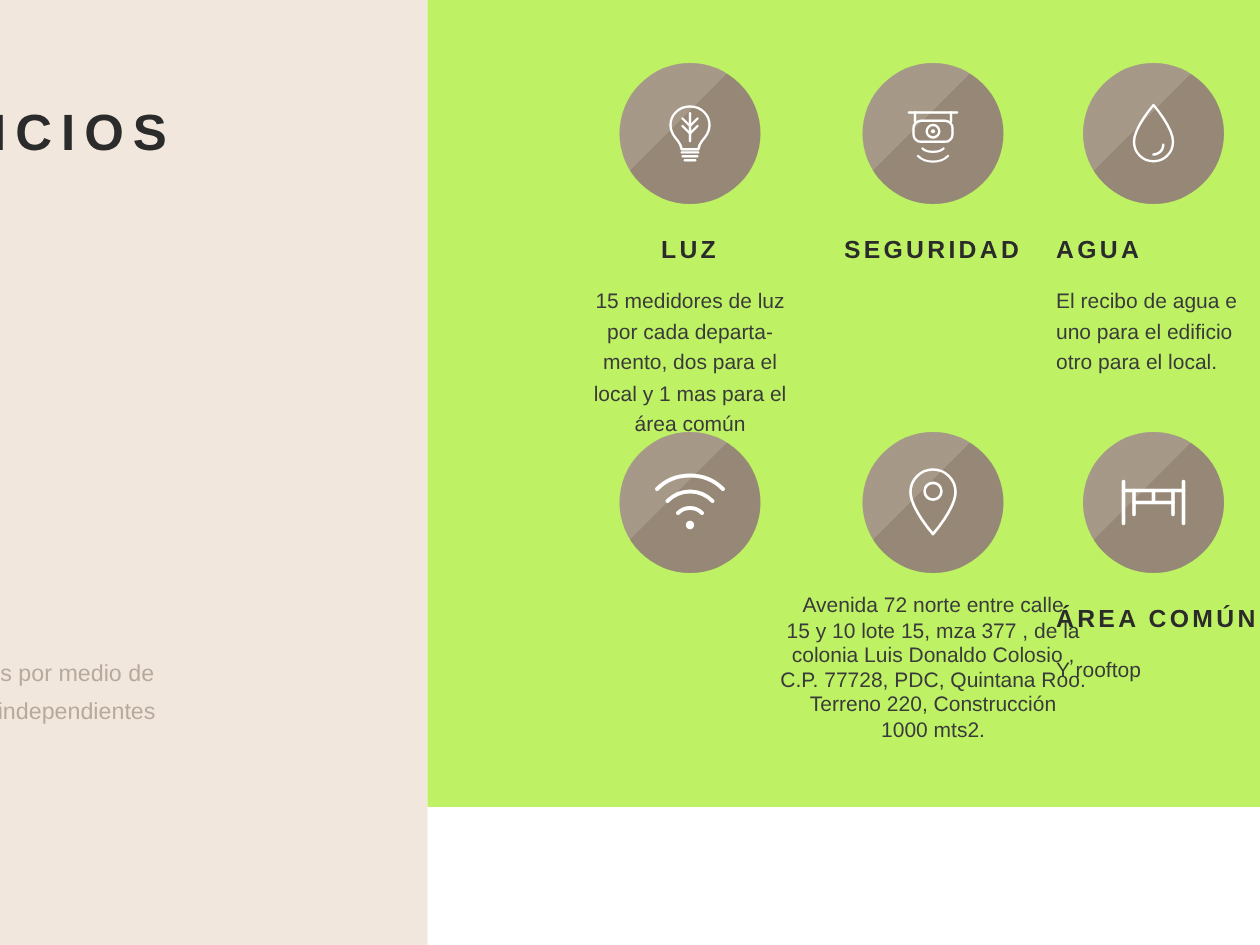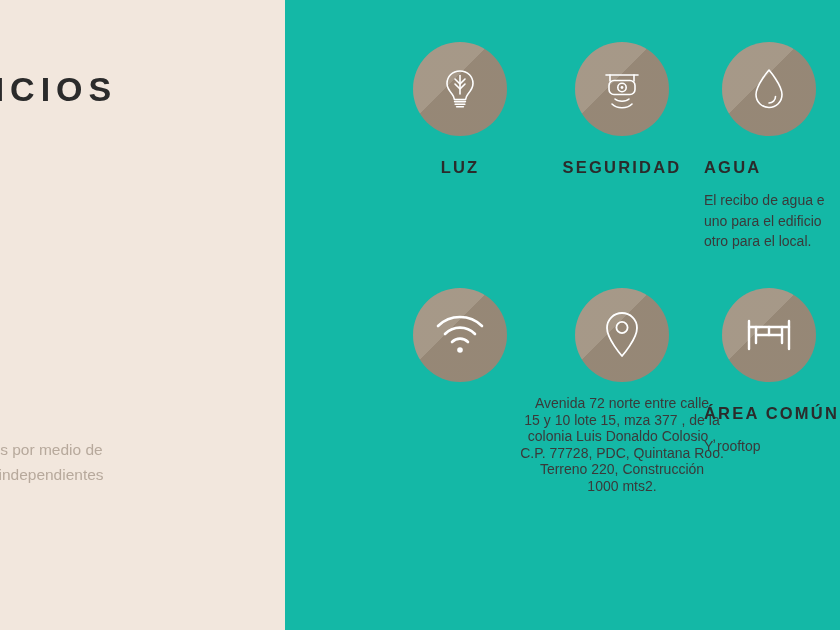--- a/index.html
+++ b/index.html
@@ -46,22 +46,22 @@
     width: 330px;
     font-size: 15.5px;
     line-height: 25px;
     color: #b7a99c;
     white-space: pre-line;
   }
   
   .right-panel {
     position: relative;
     flex: 1 1 auto;
-    height: 630px;
-    background: #14b8a6;
+    height: 538px;
+    background: #bef264;
     overflow: hidden;
   }
   .grid {
     position: absolute;
     left: 0;
     top: 0;
     width: 555px;
     height: 630px;
   }
   .cell {
@@ -148,20 +148,25 @@
             <path d="M26 8 C18 8 13 14 13 20.5 C13 25 15.5 28 18 31 C19.6 33 20.2 34.6 20.4 36.5 L31.6 36.5 C31.8 34.6 32.4 33 34 31 C36.5 28 39 25 39 20.5 C39 14 34 8 26 8 Z"></path>
             <path d="M20.6 38.6 L31.4 38.6"></path>
             <path d="M21.2 41.2 L30.8 41.2"></path>
             <path d="M22.6 43.8 L29.4 43.8"></path>
             <path d="M26 12.5 L26 31"></path>
             <path d="M21 16 L26 21 L31 16"></path>
             <path d="M21 21 L26 26 L31 21"></path>
           </svg>
         </div>
         <div class="cell-title">LUZ</div>
+        <div class="cell-body">15 medidores de luz
+por cada departa-
+mento, dos para el
+local y 1 mas para el
+área común</div>
       </div>
 
       <div class="cell c2 r1">
         <div class="icon-circle">
           <span class="sheen"></span>
           <svg width="56" height="52" viewBox="0 0 56 52" fill="none" stroke="#ffffff" stroke-width="1.6" stroke-linecap="round" stroke-linejoin="round">
             <path d="M12 12 L44 12"></path>
             <path d="M16 12 L16 18"></path>
             <path d="M40 12 L40 18"></path>
             <rect x="15" y="17.5" width="26" height="14" rx="5"></rect>

